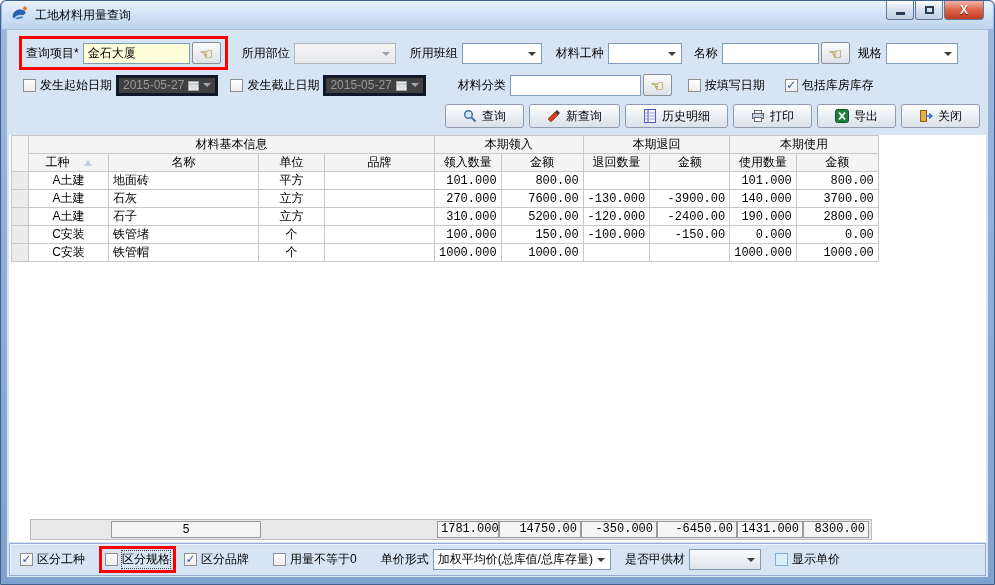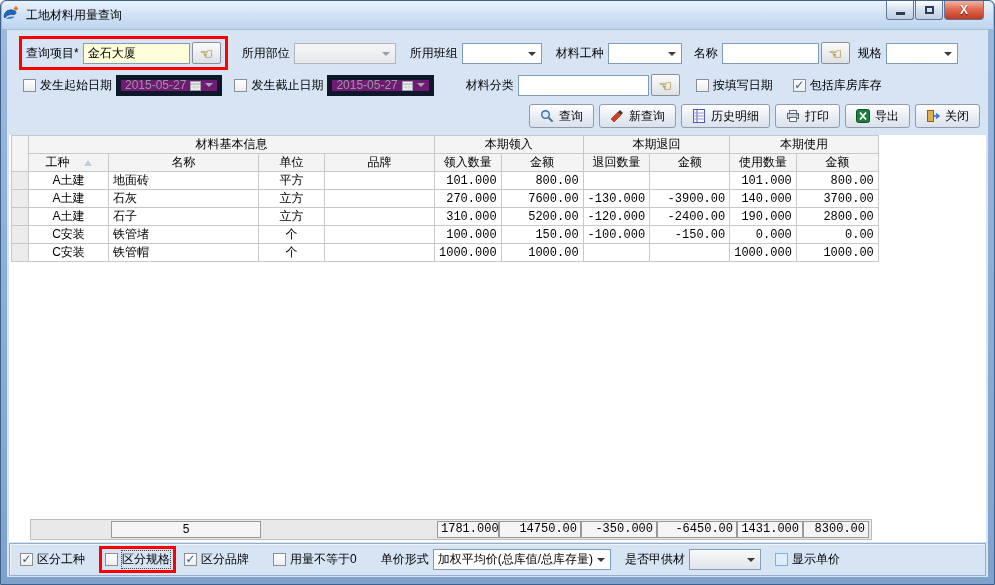--- a/index.html
+++ b/index.html
@@ -1,19 +1,19 @@
 <!DOCTYPE html>
 <html><head>
 <meta charset="utf-8">
 <style>
   html,body{margin:0;padding:0;}
   body{width:995px;height:585px;overflow:hidden;font-family:"Liberation Sans","DejaVu Sans",sans-serif;font-size:12px;color:#000;}
   .window{position:relative;width:995px;height:585px;box-sizing:border-box;background:linear-gradient(#9db9dc,#7fa2cc);border:1px solid #3f608c;border-radius:6px 6px 0 0;}
   
-  .titlebar{position:absolute;left:1px;top:0;right:1px;height:28px;border-radius:5px 5px 0 0;background:linear-gradient(#e9f2fc,#d3e3f6 45%,#bdd4ee);display:flex;align-items:center;box-sizing:border-box;}
+  .titlebar{position:absolute;left:1px;top:0;right:1px;height:28px;border-radius:5px 5px 0 0;background:linear-gradient(#e9f2fc,#d3e3f6 45%,#bdd4ee);display:flex;align-items:center;padding-left:9px;box-sizing:border-box;}
   .apptitle{margin-left:7px;}
   .winbtns{position:absolute;right:9px;top:0;display:flex;}
   .wbtn{width:28px;height:19px;box-sizing:border-box;border:1px solid #60789a;border-top:none;background:linear-gradient(#ffffff,#d9e3f0 45%,#bfcfe2);display:flex;align-items:center;justify-content:center;border-radius:0 0 3px 3px;margin-left:1px;cursor:default;}
   .wbtn.close{width:40px;background:linear-gradient(#f2b5a8,#e06a50 45%,#c03a20);color:#fff;font-weight:bold;text-shadow:0 1px 1px #6d1405;border-radius:0 0 4px 4px;}
   .g-min{width:9px;height:3px;background:#2b3c55;margin-top:7px;}
   .g-max{width:9px;height:8px;box-sizing:border-box;border:2px solid #2b3c55;}
   
   .client{position:absolute;left:6px;right:6px;top:28px;bottom:7px;background:#d6e4f4;border-top:1px solid #aabfd8;}
   
   .filters{position:absolute;left:0;top:0;right:0;height:105px;}
@@ -24,27 +24,27 @@
   .hl{border:3px solid #ff0000;display:inline-flex;align-items:center;padding:3px 4px;}
   .tinput{height:21px;box-sizing:border-box;border:1px solid #7f9db9;background:#fff;padding:0 4px;display:inline-flex;align-items:center;white-space:nowrap;}
   .yellow{background:#feffda;}
   .handbtn{width:29px;height:22px;box-sizing:border-box;border:1px solid #8a8f98;border-radius:2px;background:linear-gradient(#fcfcfc,#dde1e7);display:inline-flex;align-items:center;justify-content:center;margin-left:2px;cursor:default;}
   .hand{color:#c79600;text-shadow:0 0 1px #5a4a00;font-size:15px;line-height:1;}
   .combo{height:21px;box-sizing:border-box;border:1px solid #7f9db9;background:#fff;display:inline-flex;align-items:center;position:relative;padding:0 17px 0 4px;white-space:nowrap;}
   .combo .arr{position:absolute;right:5px;top:8px;width:0;height:0;border-left:4px solid transparent;border-right:4px solid transparent;border-top:4px solid #3a3a3a;}
   .combo.disabled{background:linear-gradient(#f5f5f5,#e8e9ee);border-color:#b2b6bc;}
   .combo.disabled .arr{border-top-color:#9aa0a8;}
   .combo.gray{background:linear-gradient(#fafafa,#dfe4ea);}
-  .datefield{height:21px;box-sizing:border-box;border:5px solid #0f172a;background:#701a75;color:#999;display:inline-flex;align-items:center;padding:0 4px;gap:4px;white-space:nowrap;}
+  .datefield{height:21px;box-sizing:border-box;border:3px solid #0f172a;background:#404040;color:#999;display:inline-flex;align-items:center;padding:0 4px;gap:4px;white-space:nowrap;}
   .darr{width:0;height:0;border-left:4px solid transparent;border-right:4px solid transparent;border-top:4px solid #a2a6ac;}
   .cb{width:13px;height:13px;box-sizing:border-box;border:1px solid #8e8e8e;background:linear-gradient(#ffffff,#ededed);display:inline-flex;align-items:center;justify-content:center;margin-right:4px;flex:none;}
   .cb.checked::after{content:"\2713";color:#2c5aa0;font-weight:bold;font-size:12px;line-height:1;margin-top:-1px;}
   .cb.light{border-color:#7fb0dd;background:#ddeefb;}
   .gap8{width:8px;}.gap12{width:12px;}.gap14{width:14px;}.gap16{width:16px;}
-  .btn{height:24px;box-sizing:border-box;border:1px solid #8f9cb0;border-radius:3px;background:linear-gradient(#ffffff,#eaeef4 50%,#dbe2eb);display:inline-flex;align-items:center;padding:0 10px;gap:5px;cursor:default;}
+  .btn{height:24px;box-sizing:border-box;border:1px solid #8f9cb0;border-radius:3px;background:linear-gradient(#ffffff,#eaeef4 50%,#dbe2eb);display:inline-flex;align-items:center;padding:0 17px;gap:5px;cursor:default;}
   .btn svg{flex:none;}
   
   .gridarea{position:absolute;left:2px;right:2px;top:105px;height:407px;background:#fff;}
   table.grid{border-collapse:collapse;margin:0 0 0 2px;table-layout:fixed;}
   table.grid th,table.grid td{border:1px solid #c8c8c8;height:16px;padding:0 4px;font-weight:normal;overflow:hidden;white-space:nowrap;box-sizing:border-box;}
   table.grid thead th{background:#f4f4f4;text-align:center;}
   td.sel,th.sel{background:#ececec;padding:0;}
   .a-c{text-align:center;} .a-l{text-align:left;} .a-r{text-align:right;font-family:Liberation Mono, monospace;}
   .sortmark{display:inline-block;width:0;height:0;border-left:4px solid transparent;border-right:4px solid transparent;border-bottom:6px solid #c2cedb;margin-left:14px;}
   .summary{position:absolute;left:21px;bottom:2px;width:842px;height:21px;box-sizing:border-box;background:#e9e9e9;border:1px solid #bcbcbc;display:flex;align-items:center;}

